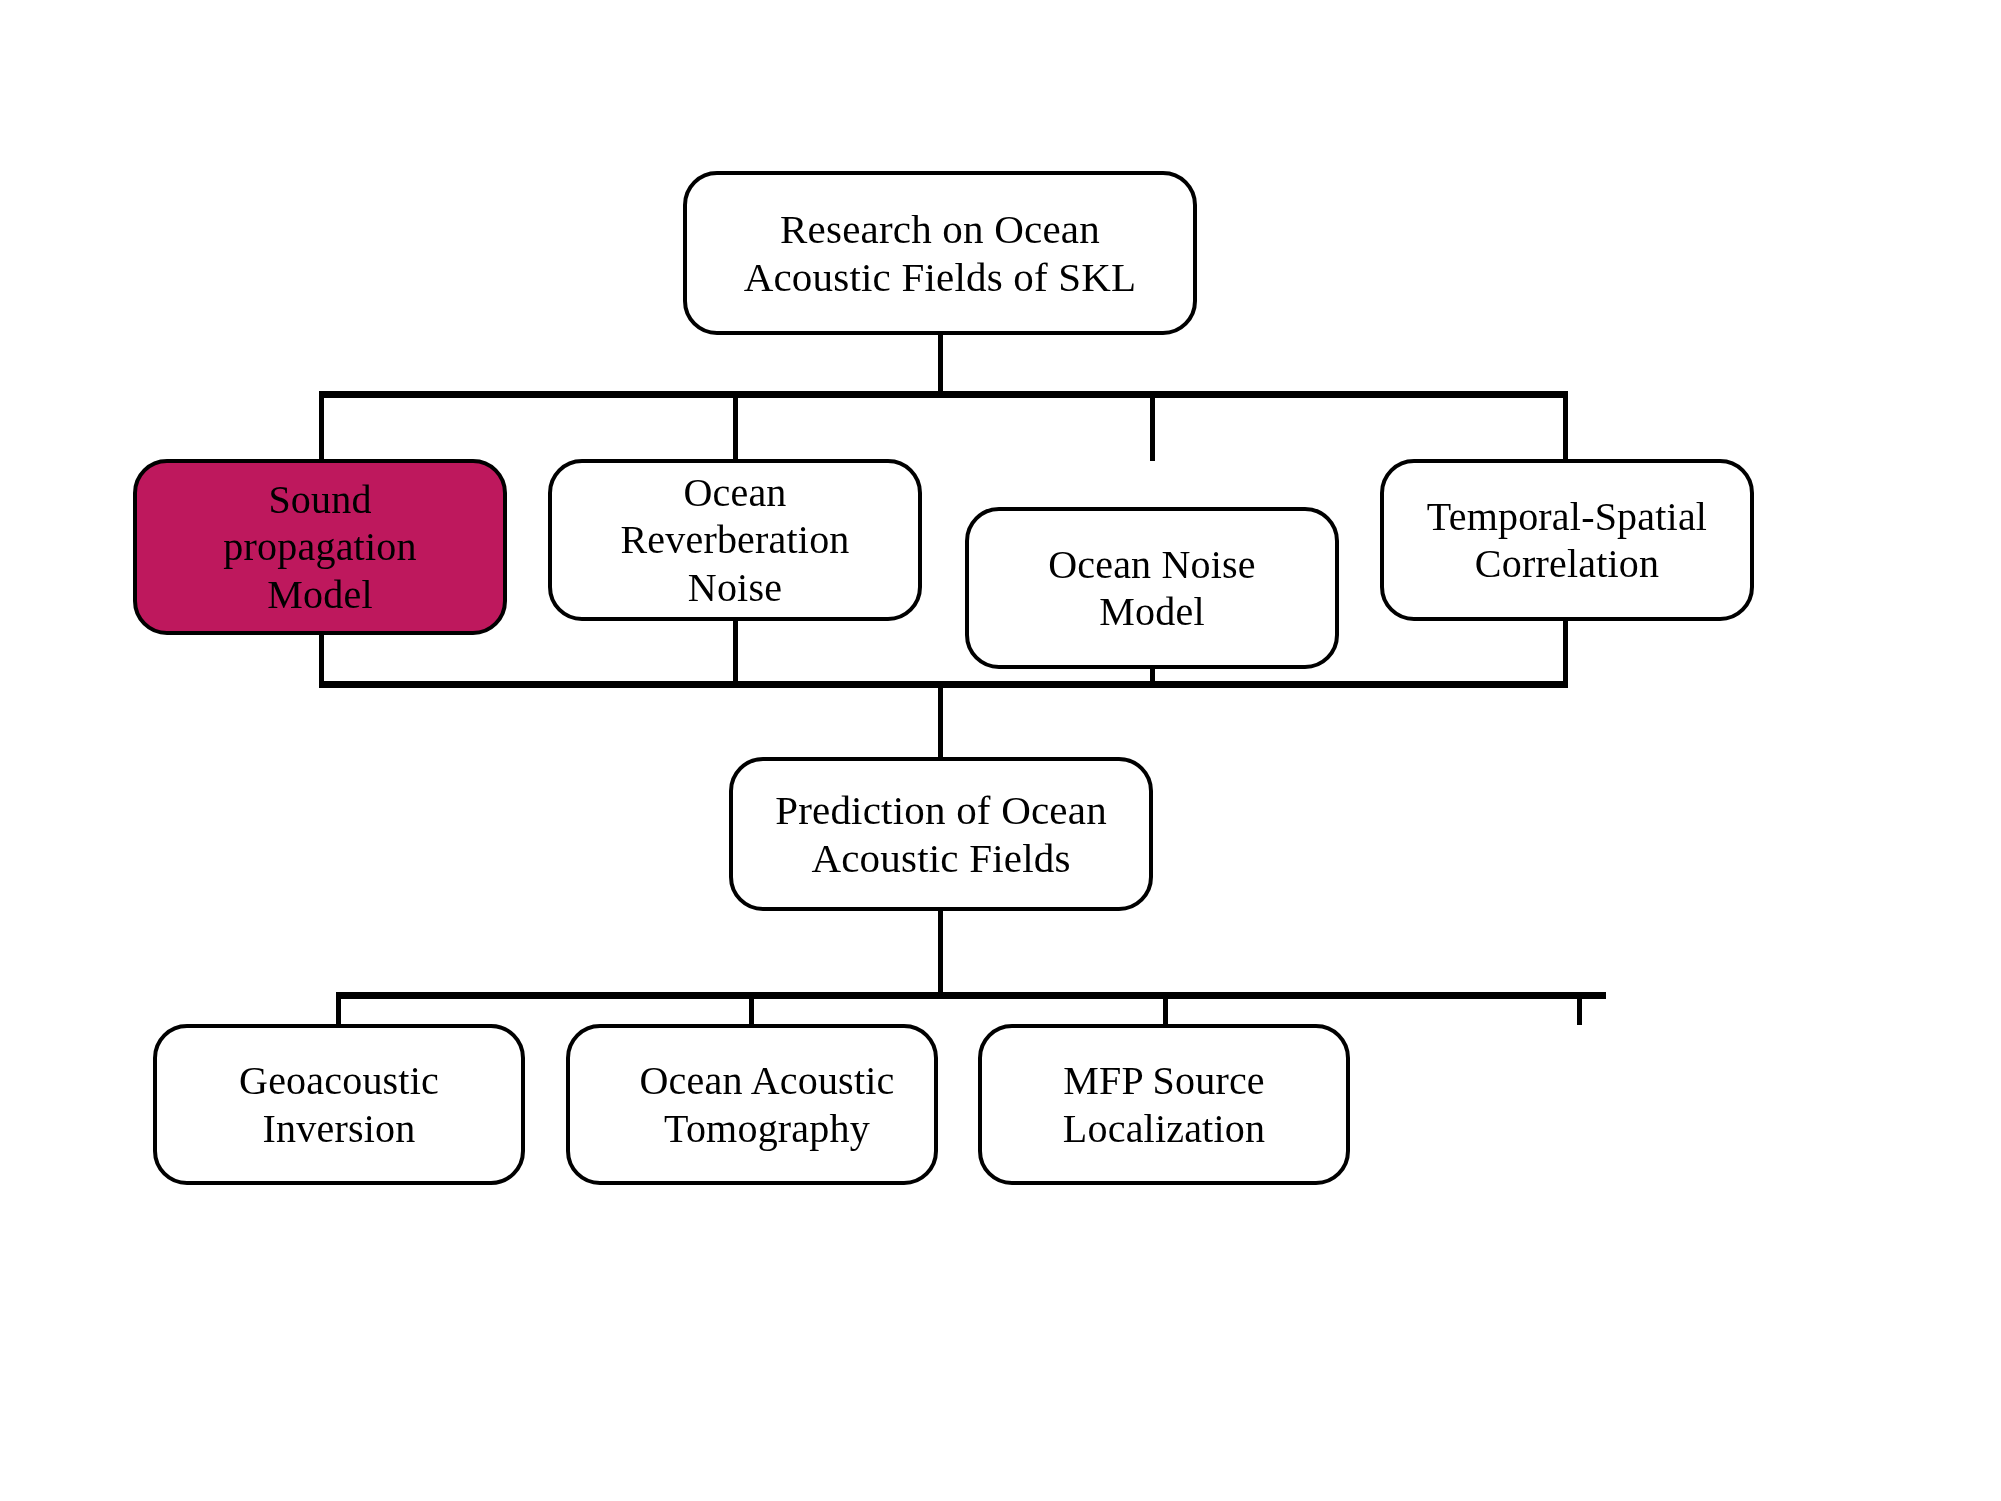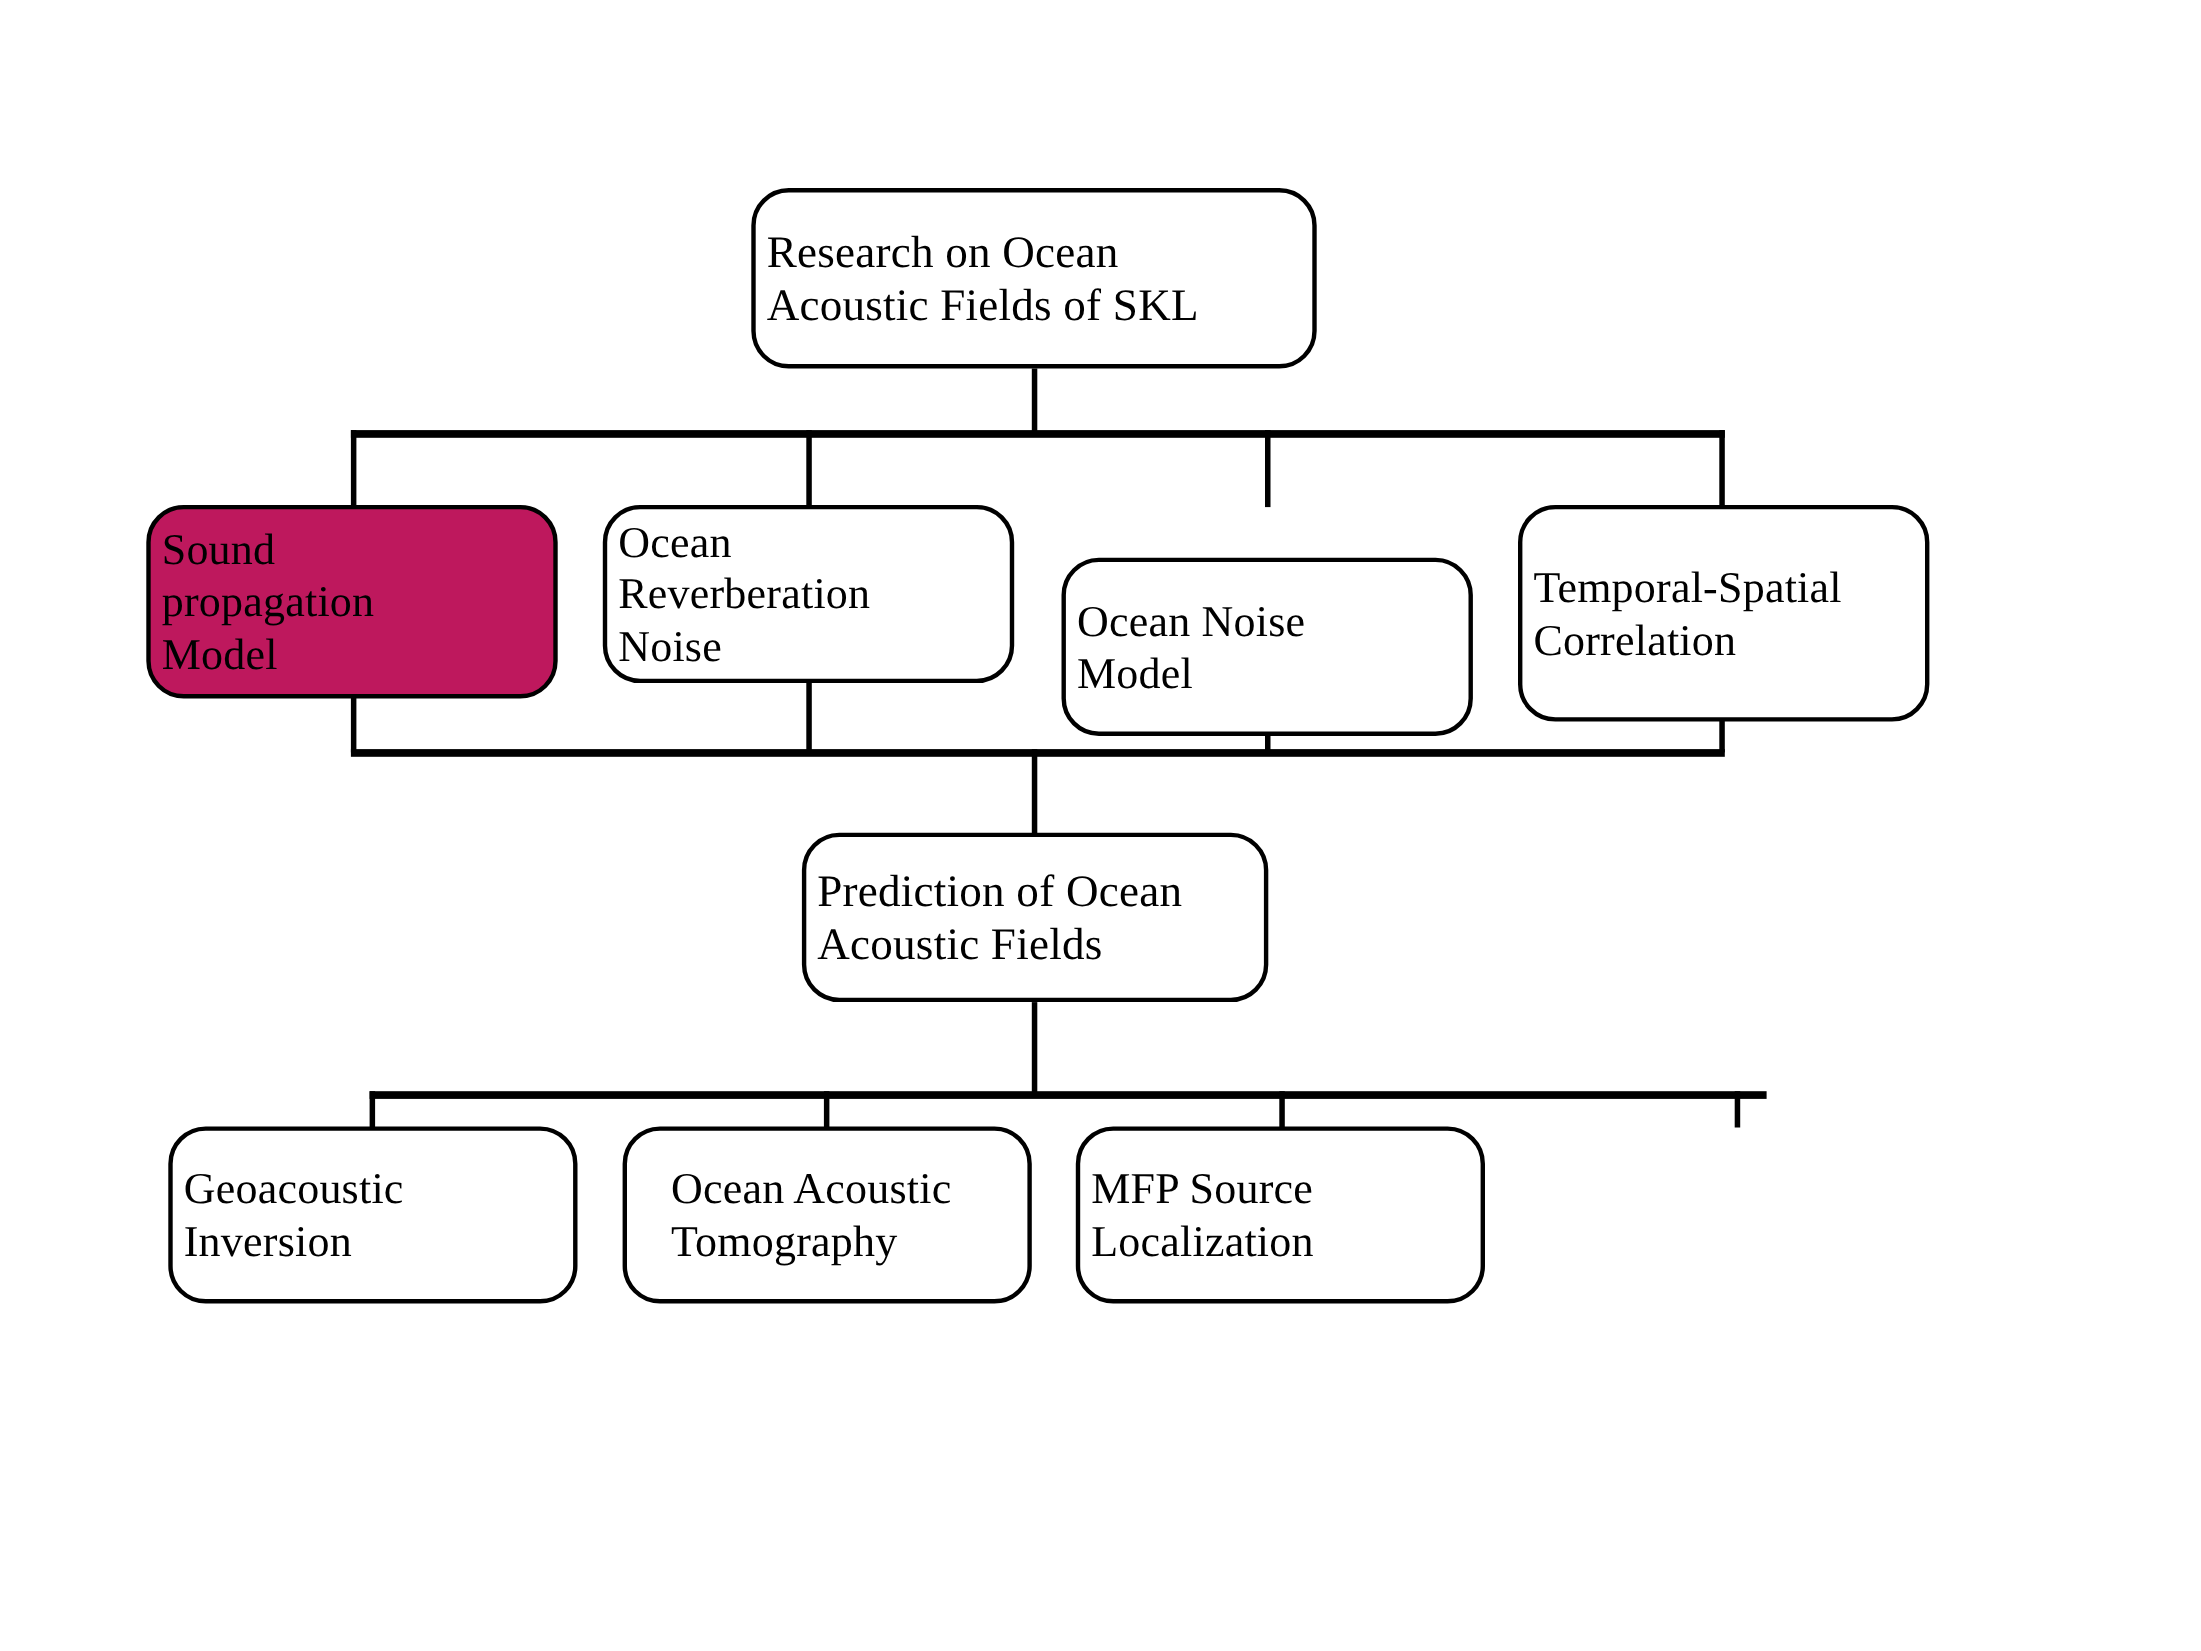--- a/index.html
+++ b/index.html
@@ -27,20 +27,21 @@
   
   .node {
     position: absolute;
     box-sizing: border-box;
     border: 4px solid #000000;
     border-radius: 34px;
     background: #ffffff;
     display: flex;
     align-items: center;
     justify-content: center;
+    text-align: center;
     z-index: 3;
   }
   .node-label {
     display: block;
     width: 100%;
     padding: 0 10px;
     font-size: 40px;
     line-height: 1.18;
     letter-spacing: 0.2px;
     white-space: pre-line;
@@ -87,21 +88,21 @@
   </div>
   <div class="node" style="left: 548px; top: 459px; width: 374px; height: 162px; border: 4px solid rgb(0, 0, 0); border-radius: 34px; background: rgb(255, 255, 255);">
     <span class="node-label">Ocean
 Reverberation
 Noise</span>
   </div>
   <div class="node" style="left: 965px; top: 459px; width: 374px; height: 162px; border: 4px solid rgb(0, 0, 0); border-radius: 34px; background: rgb(255, 255, 255); margin-top: 48px;">
     <span class="node-label">Ocean Noise
 Model</span>
   </div>
-  <div class="node" style="left: 1380px; top: 459px; width: 374px; height: 197px; border: 4px solid rgb(0, 0, 0); border-radius: 34px; background: rgb(255, 255, 255);">
+  <div class="node" style="left: 1380px; top: 459px; width: 374px; height: 162px; border: 4px solid rgb(0, 0, 0); border-radius: 34px; background: rgb(255, 255, 255);">
     <span class="node-label">Temporal-Spatial
 Correlation</span>
   </div>
 
   <div class="node mid" style="left: 729px; top: 757px; width: 424px; height: 154px; border: 4px solid rgb(0, 0, 0); border-radius: 34px; background: rgb(255, 255, 255);">
     <span class="node-label">Prediction of Ocean
 Acoustic Fields</span>
   </div>
 
   <div class="node" style="left: 153px; top: 1024px; width: 372px; height: 161px; border: 4px solid rgb(0, 0, 0); border-radius: 34px; background: rgb(255, 255, 255);">

